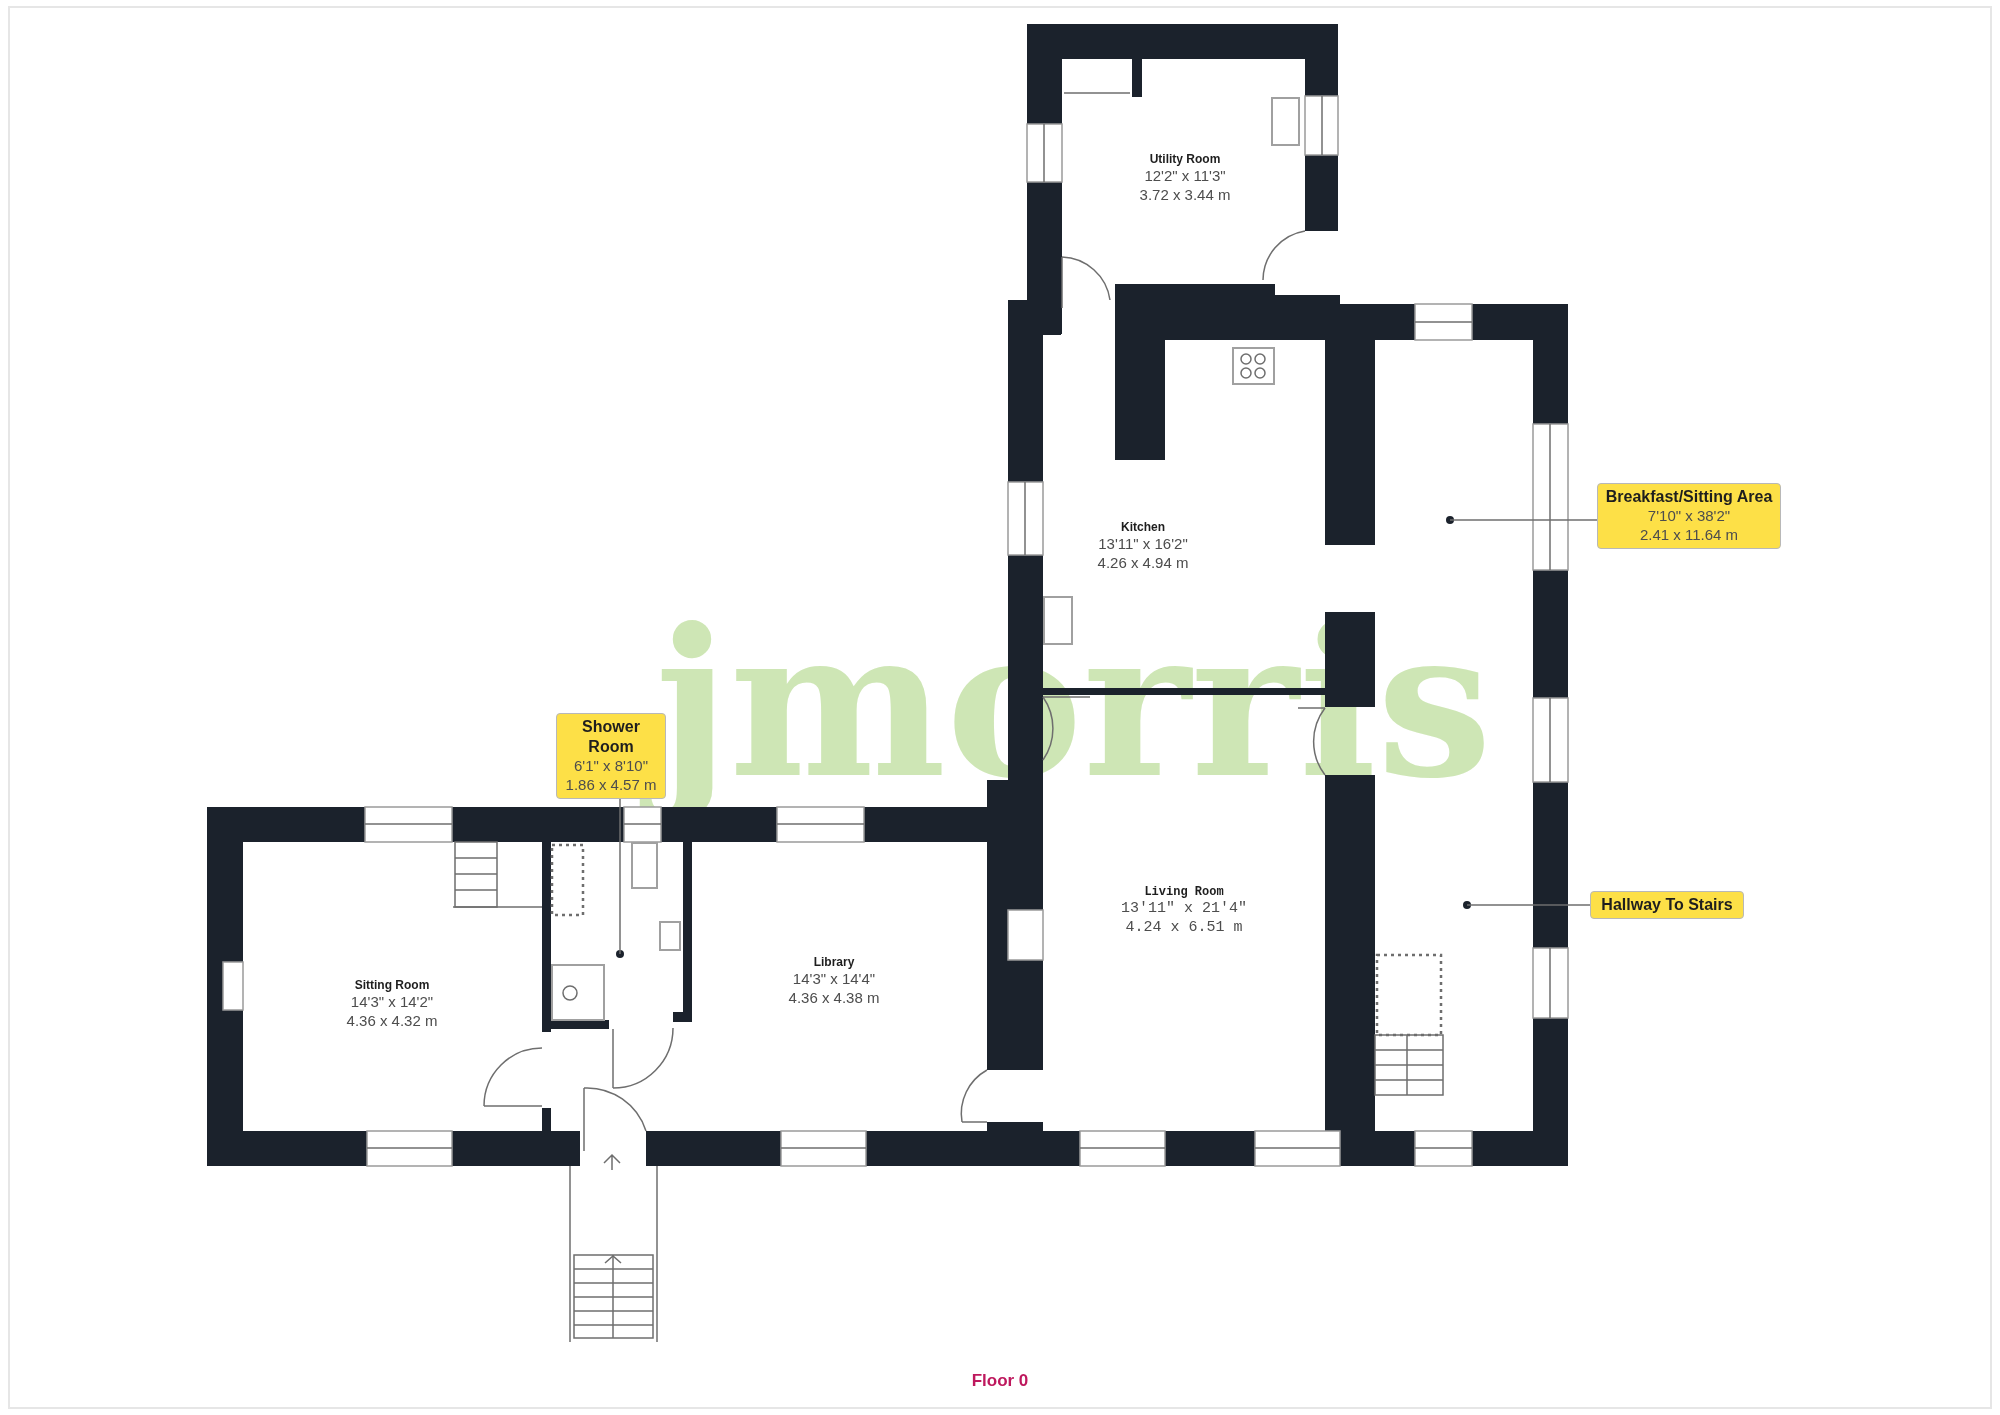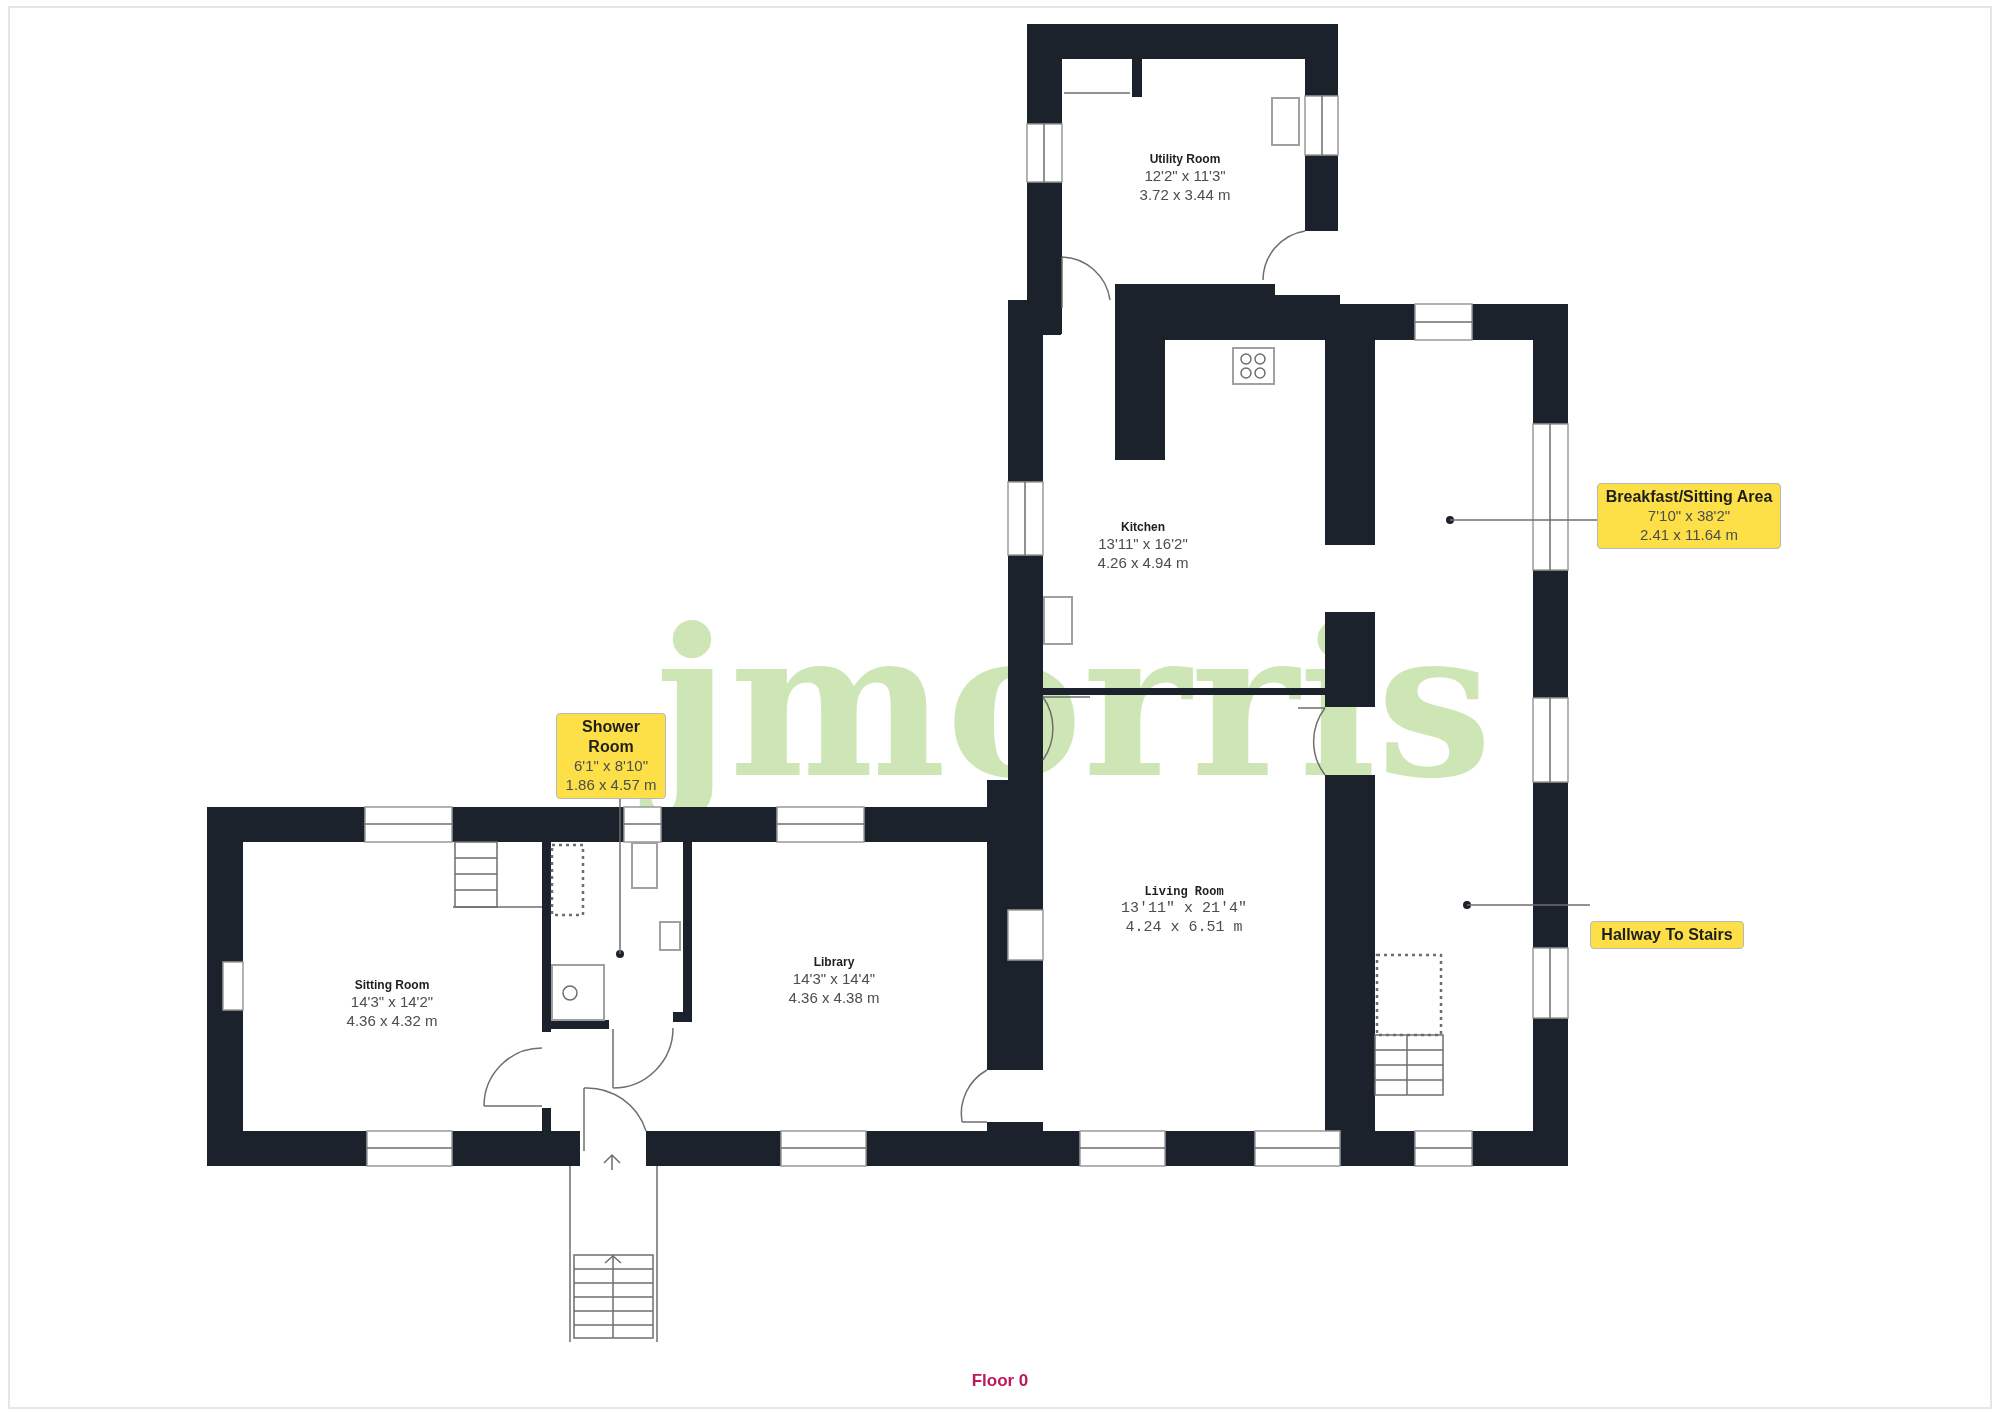--- a/index.html
+++ b/index.html
@@ -224,17 +224,17 @@
 <div class="label" style="left:734px; top:955px; width:200px;">
   <div class="name">Library</div>
   <div class="dim">14'3" x 14'4"</div>
   <div class="dim">4.36 x 4.38 m</div>
 </div>
 <div class="label" style="left:1084px; top:885px; width:200px;font-family:Liberation Mono, monospace;">
   <div class="name">Living Room</div>
   <div class="dim">13'11" x 21'4"</div>
   <div class="dim">4.24 x 6.51 m</div>
 </div>
-<div class="callout" style="left:1590px; top:921px; width:150px;">
+<div class="callout" style="left:1590px; top:891px; width:150px;">
   <div class="name">Hallway To Stairs</div>
 </div>
 
 <div class="floor-label">Floor 0</div>
 
 </body></html>

